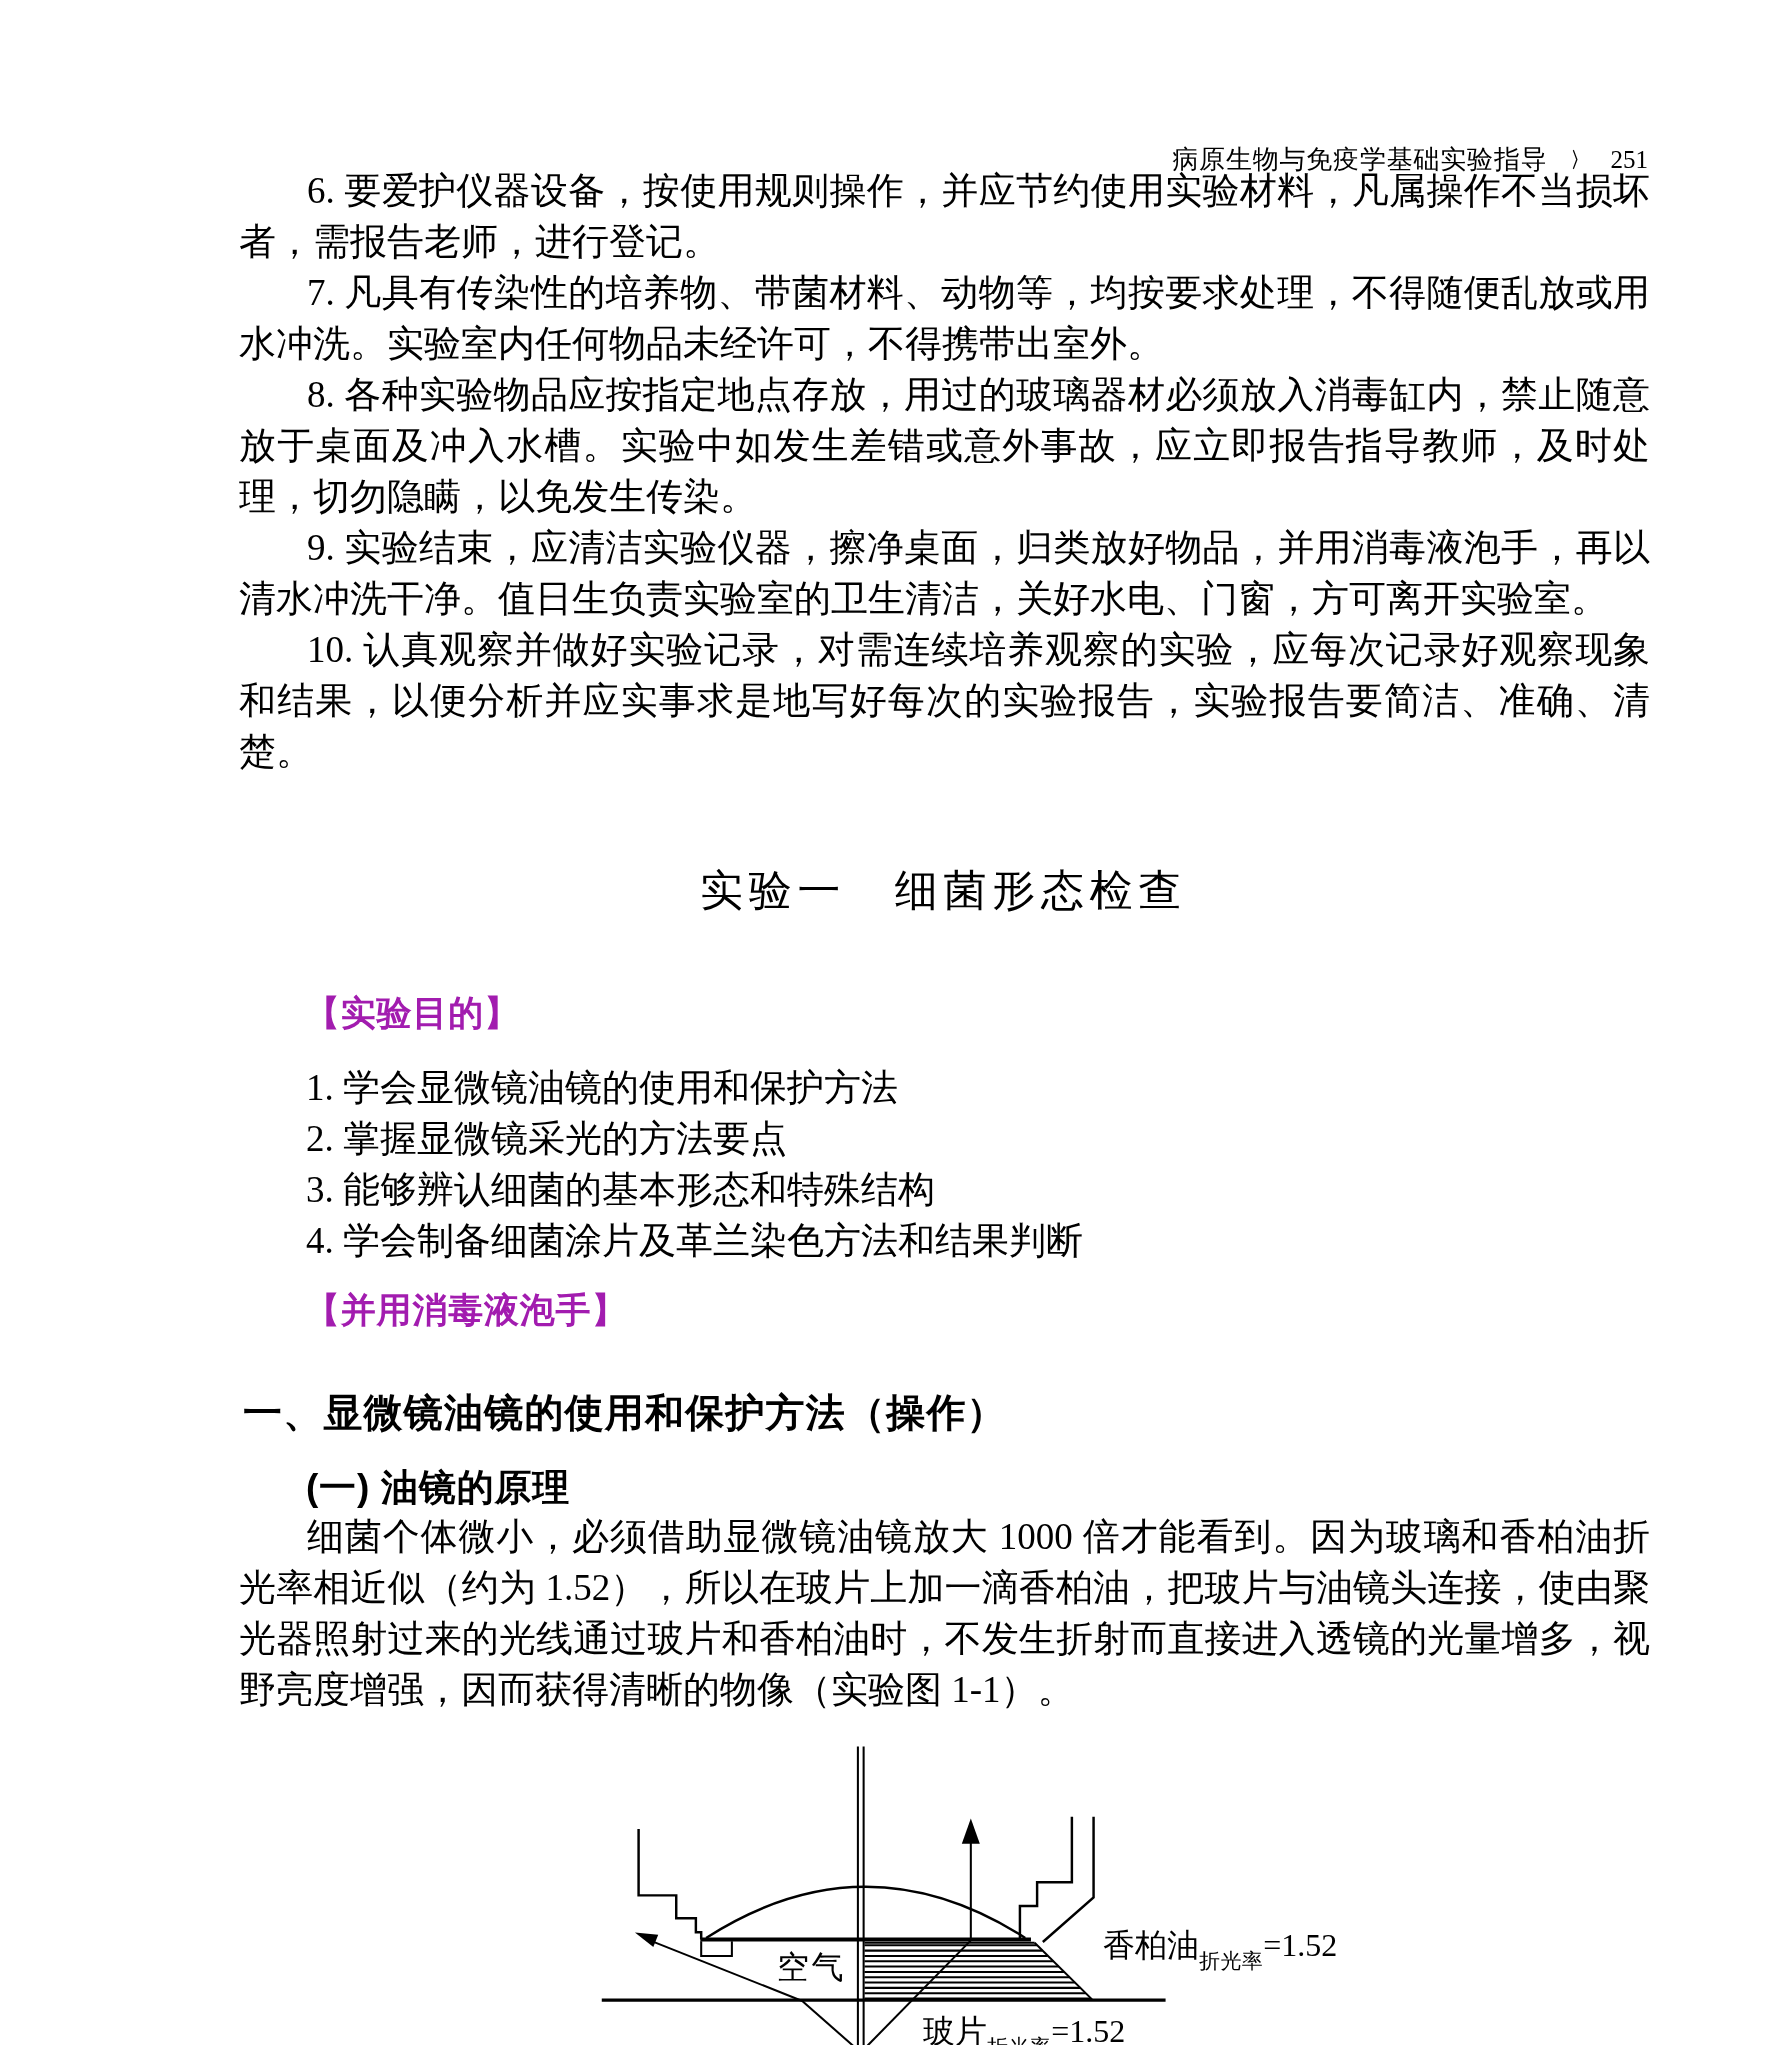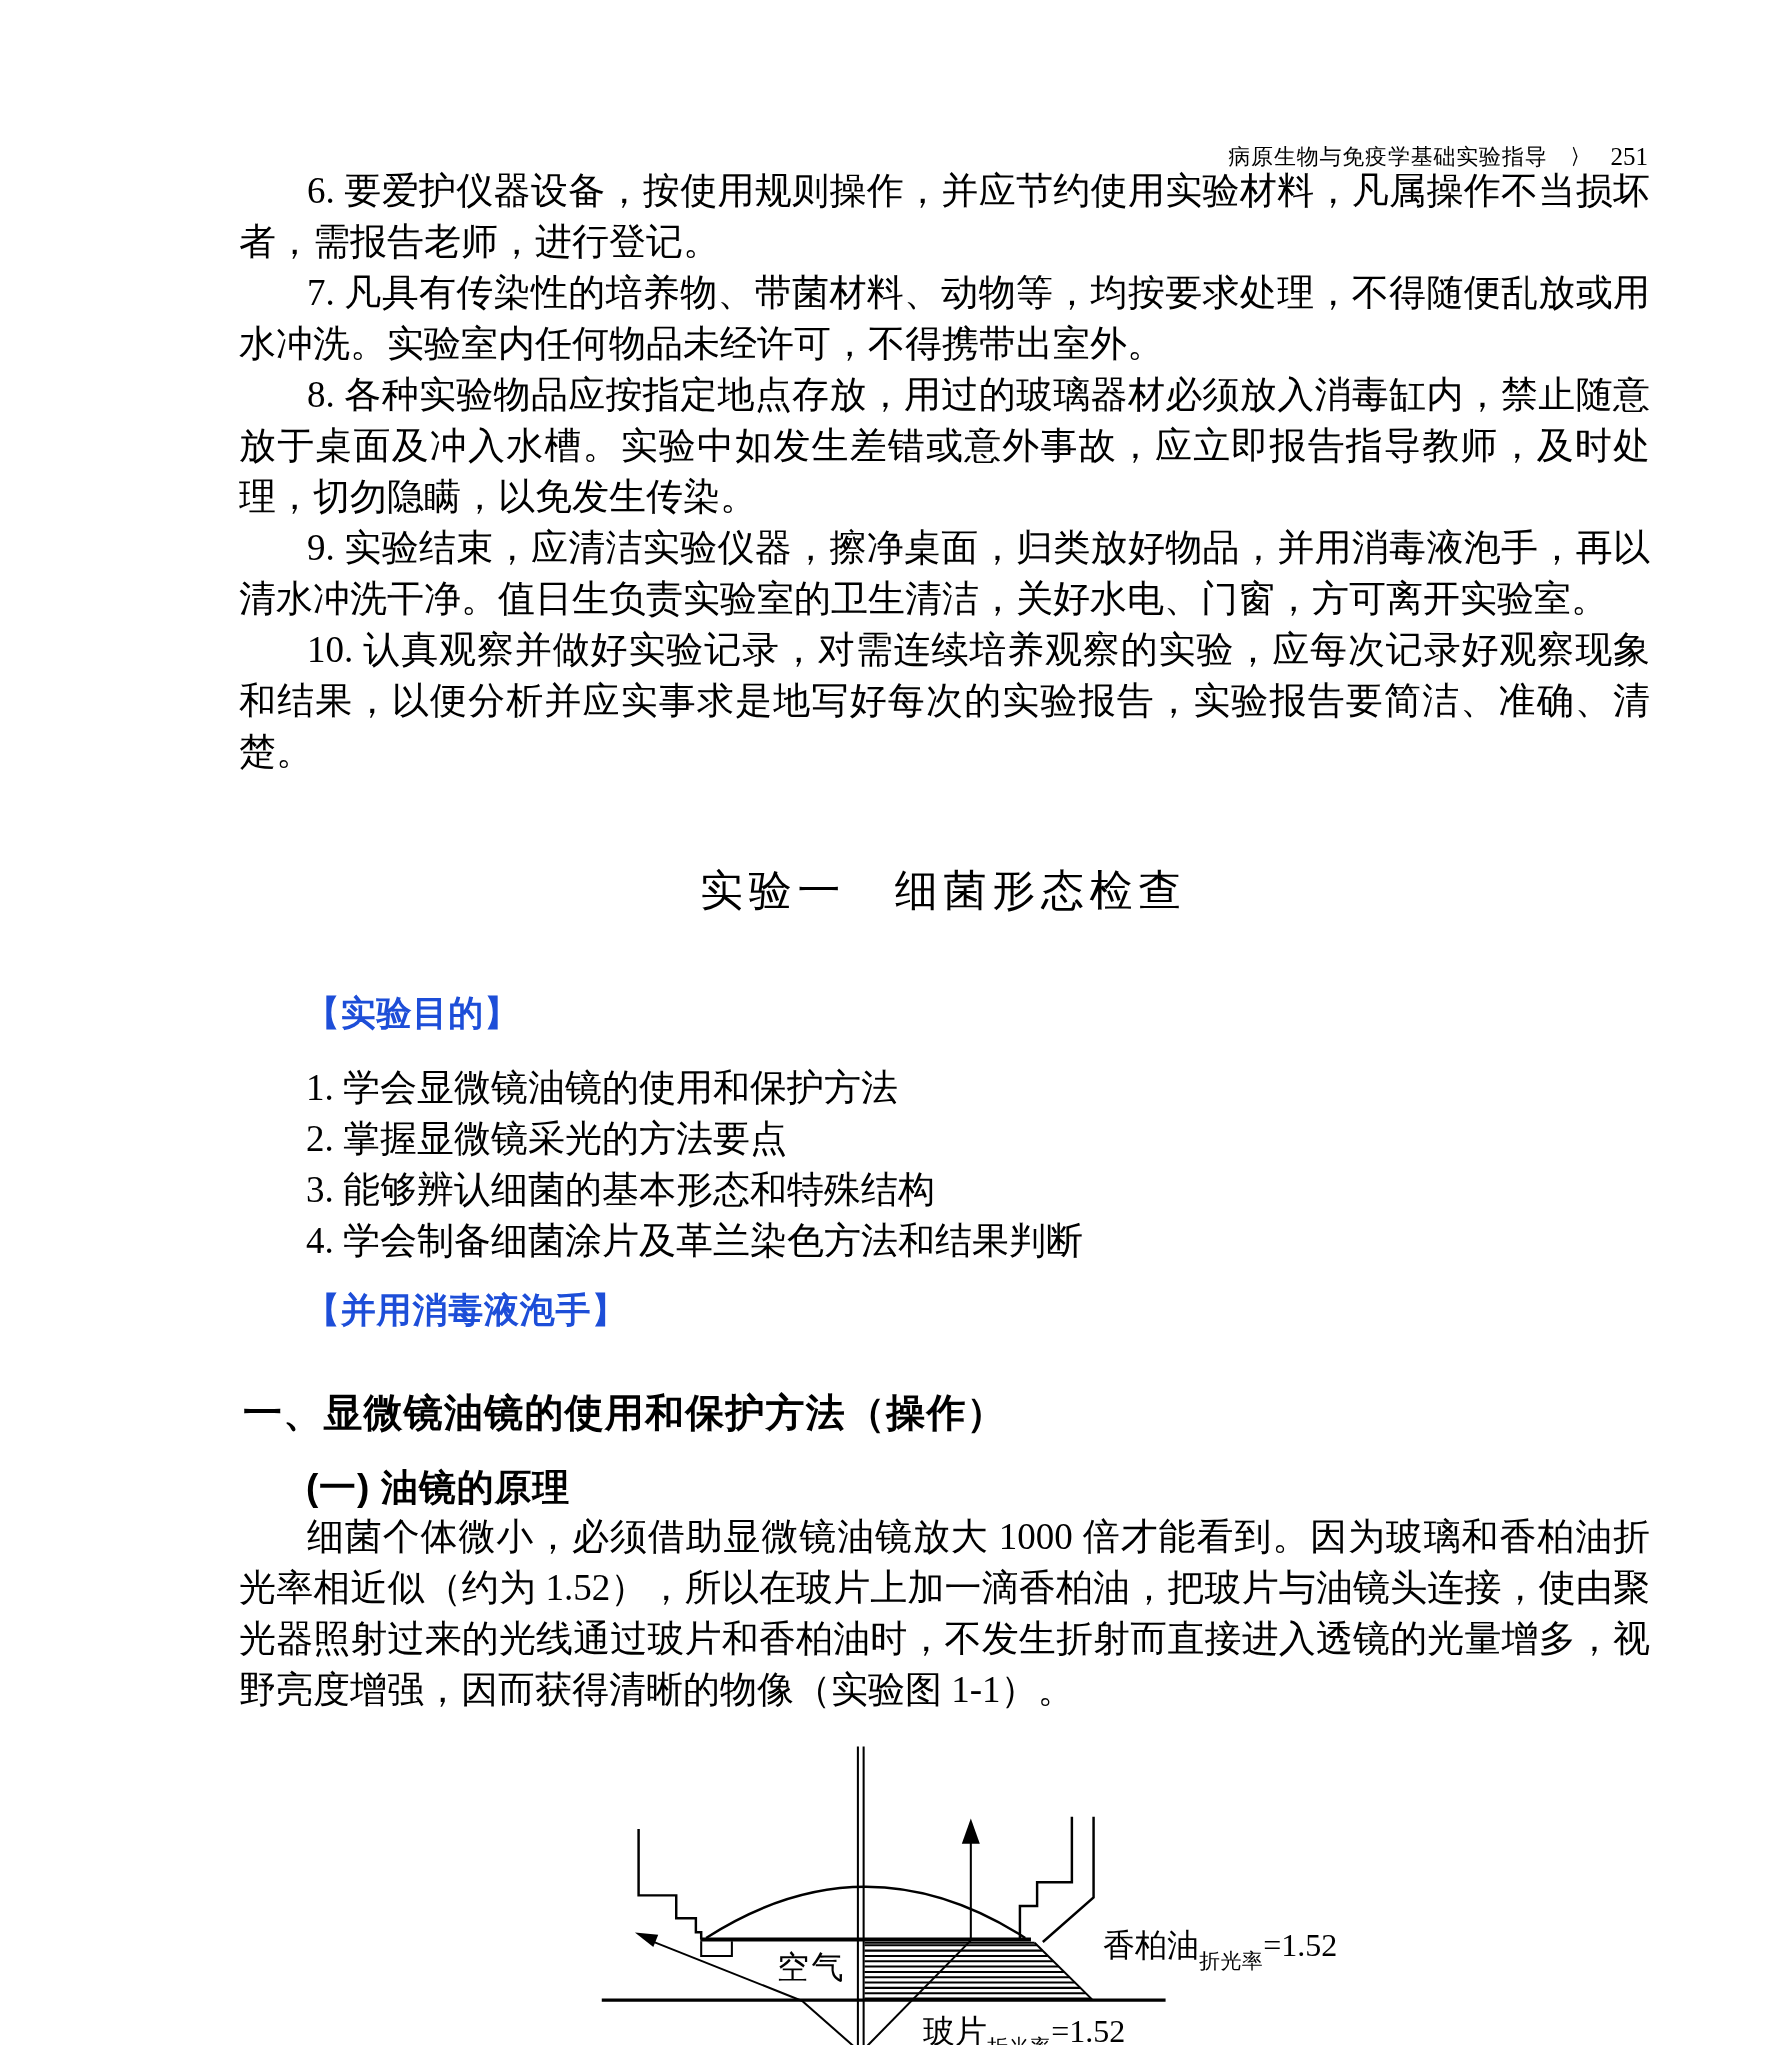--- a/index.html
+++ b/index.html
@@ -2,35 +2,35 @@
 <html style="font-size:6.5px"><head>
 <meta charset="utf-8">
 <style>
   html,body{margin:0;padding:0;background:#e8e8e8;}
   .page{position:relative;width:1787px;height:2512px;background:#ffffff;color:#000;
         font-family:"Liberation Serif","DejaVu Serif",serif;overflow:hidden;}
 
   
   .header{position:absolute;top:142px;left:239px;width:1409px;display:flex;
           justify-content:flex-end;align-items:center;gap:21px;}
-  .header-title{font-size:22px;letter-spacing:0.8px;}
+  .header-title{font-size:26px;letter-spacing:0.8px;}
   .header-sep{font-size:21px;font-family:"Liberation Sans","DejaVu Sans",sans-serif;
               transform:scaleX(.8);font-weight:700;}
   .header-page{font-size:25px;}
 
   
   .rules{position:absolute;left:239px;top:165px;width:1411px;font-size:37px;
          line-height:51px;text-align:justify;text-justify:inter-character;}
   .rules p{margin:0;text-indent:68px;}
 
   .title{position:absolute;left:239px;top:862px;width:1409px;margin:0;text-align:center;
          font-family:"Liberation Sans","DejaVu Sans",sans-serif;font-weight:400;
          font-size:43px;letter-spacing:5.7px;}
 
-  .accent{color:#1d4ed8;}
+  .accent{color:#a21caf;}
   .bracket-heading{position:absolute;left:305px;margin:0;
          font-family:"Liberation Sans","DejaVu Sans",sans-serif;font-weight:700;
          font-size:35px;letter-spacing:0.8px;}
   .purpose-heading{top:990px;}
   .content-heading{top:1287px;}
 
   .purpose-list{position:absolute;left:306px;top:1062px;font-size:37px;line-height:51px;}
 
   .section-heading{position:absolute;left:239px;top:1382px;margin:4px;
          font-family:"Liberation Sans","DejaVu Sans",sans-serif;font-weight:700;

